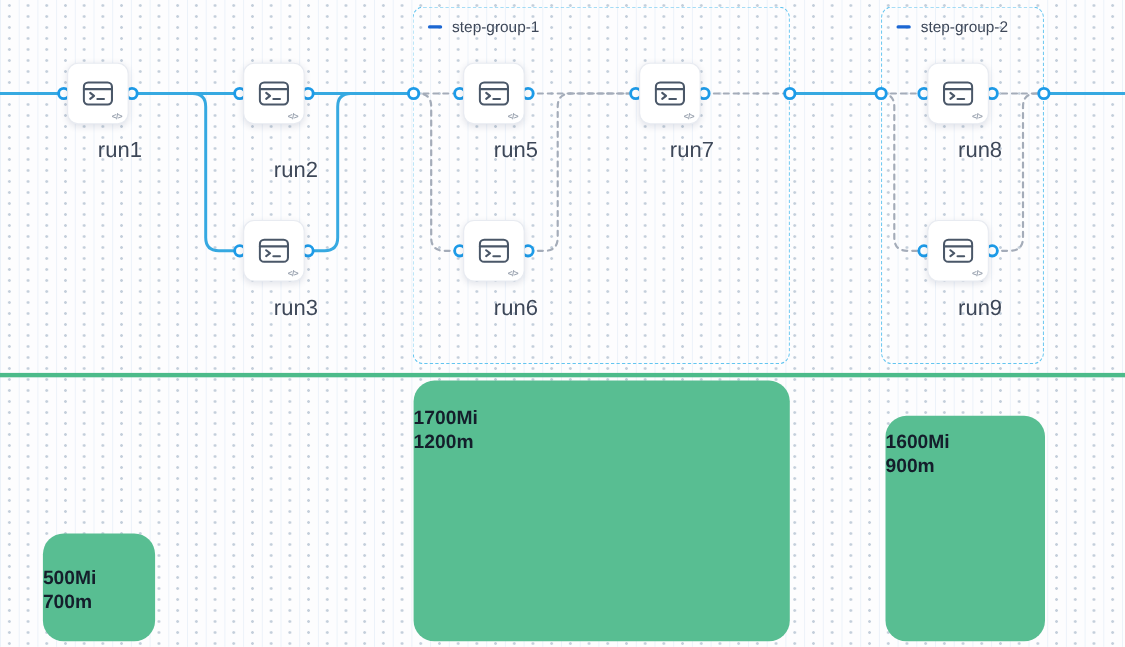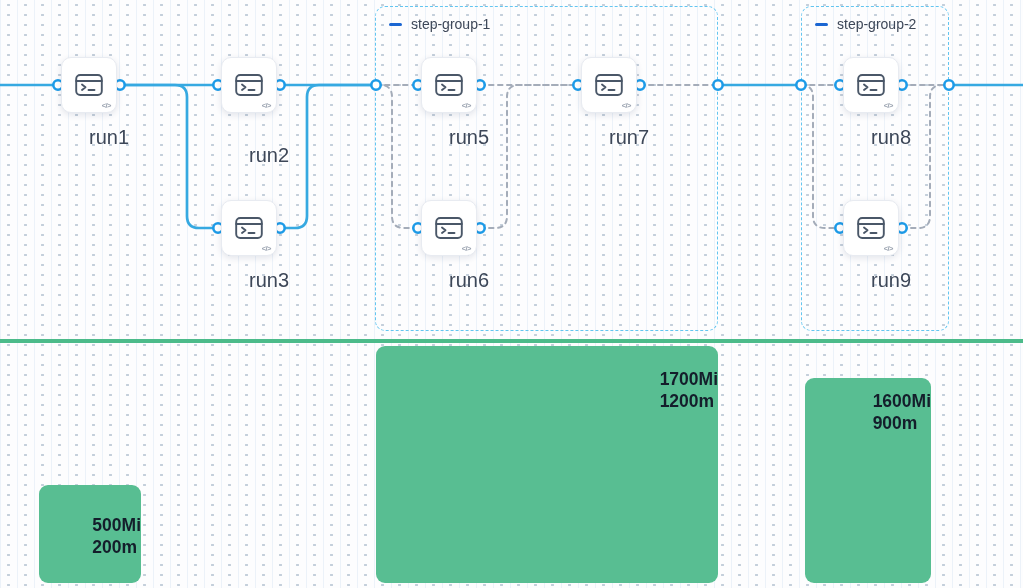--- a/index.html
+++ b/index.html
@@ -42,22 +42,22 @@
     position:absolute;right:5px;bottom:2px;font-size:7.5px;font-weight:700;
     color:#99A2AF;letter-spacing:-.5px;
   }
   .node-label{
     position:absolute;width:80px;text-align:right;font-size:20px;
     color:var(--label-text);
   }
   .divider{position:absolute;left:0;top:339px;width:1023px;height:3.5px;
     background:var(--divider-green);}
   .bar{
-    position:absolute;bottom:5px;background:var(--bar-green);border-radius:9px;
-    display:flex;justify-content:flex-end;
+    position:absolute;bottom:5px;background:var(--bar-green);border-radius:19px;
+    display:flex;justify-content:flex-start;
   }
   .bar-label{
     text-align:left;font-size:17.5px;font-weight:700;line-height:21.5px;
     color:var(--bar-text);
   }
 </style>
 </head>
 <body>
 
 <div class="canvas">
@@ -202,29 +202,29 @@
     </svg>
     <span class="code-badge">&lt;/&gt;</span>
   </div>
   <div class="node-label" style="left:831px;top:269px">run9</div>
 
   <div class="divider"></div>
 
   <div class="bar" style="left:39px;width:102px;top:485px">
     <div class="bar-label" style="margin-top:30px">
       <div>500Mi</div>
-      <div>200m</div>
+      <div>700m</div>
     </div>
   </div>
   <div class="bar" style="left:376px;width:342px;top:346px">
     <div class="bar-label" style="margin-top:23px">
       <div>1700Mi</div>
       <div>1200m</div>
     </div>
   </div>
-  <div class="bar" style="left:805px;width:126px;top:378px">
+  <div class="bar" style="left:805px;width:145px;top:378px">
     <div class="bar-label" style="margin-top:13px">
       <div>1600Mi</div>
       <div>900m</div>
     </div>
   </div>
 
 </div>
 
 </body></html>

